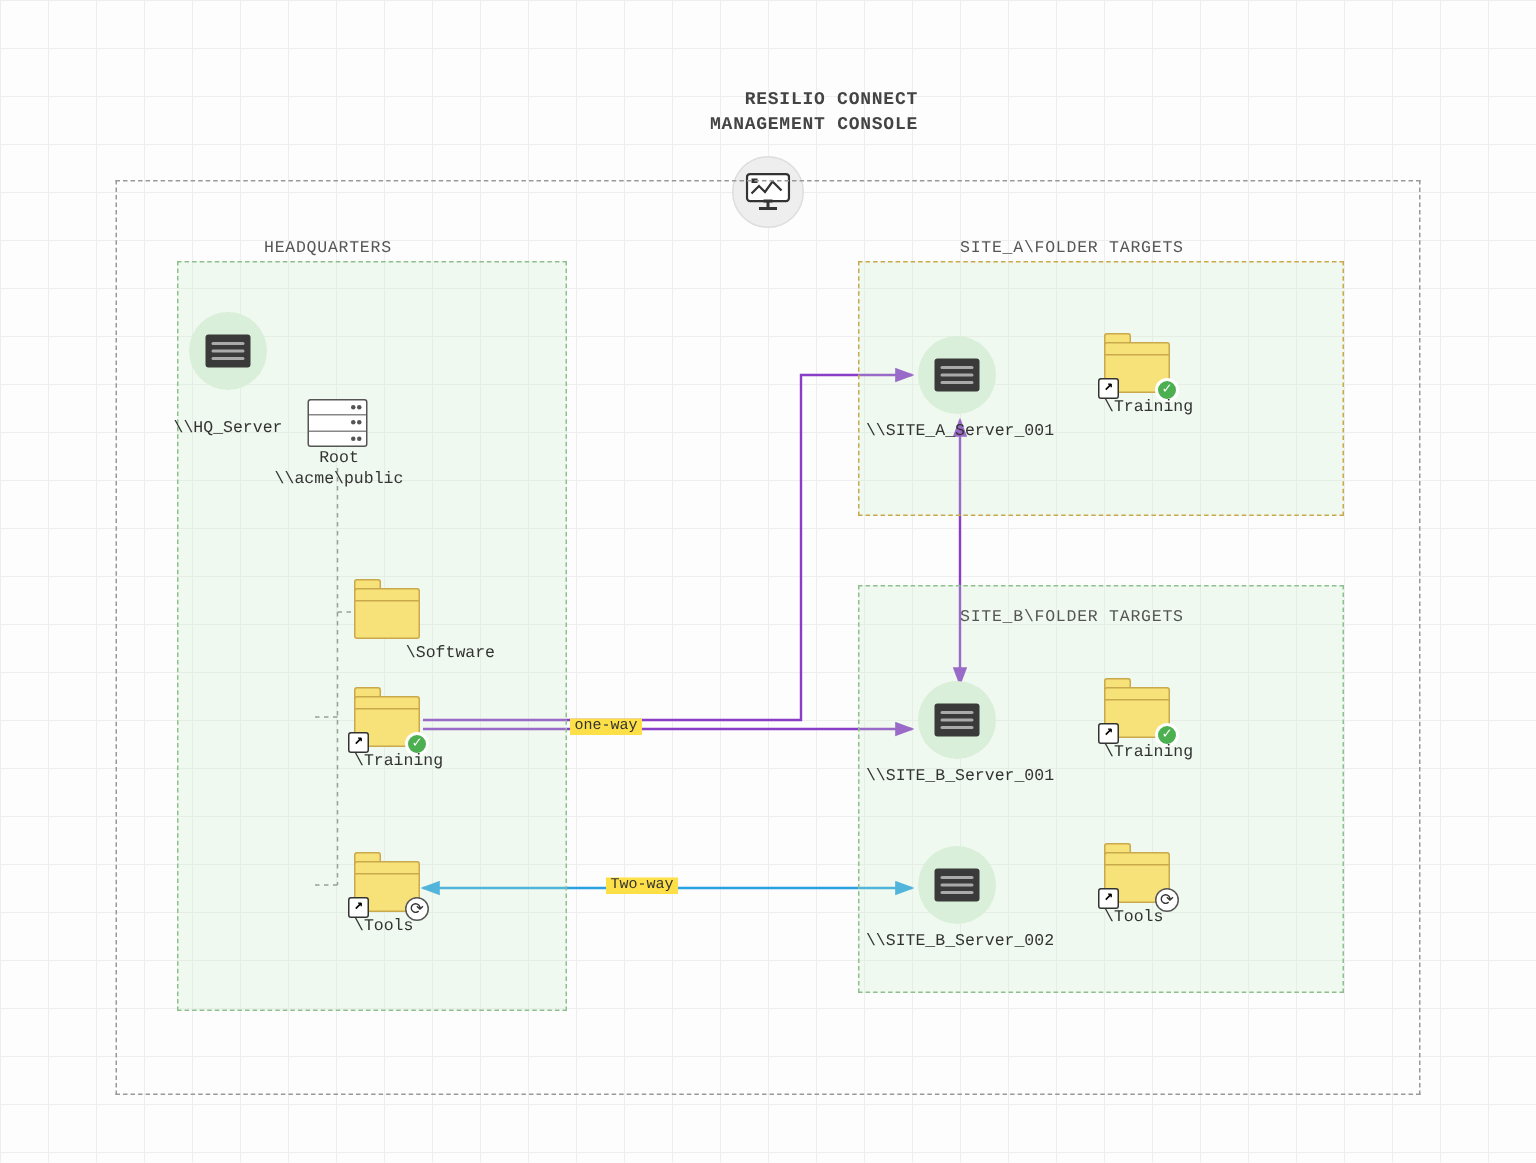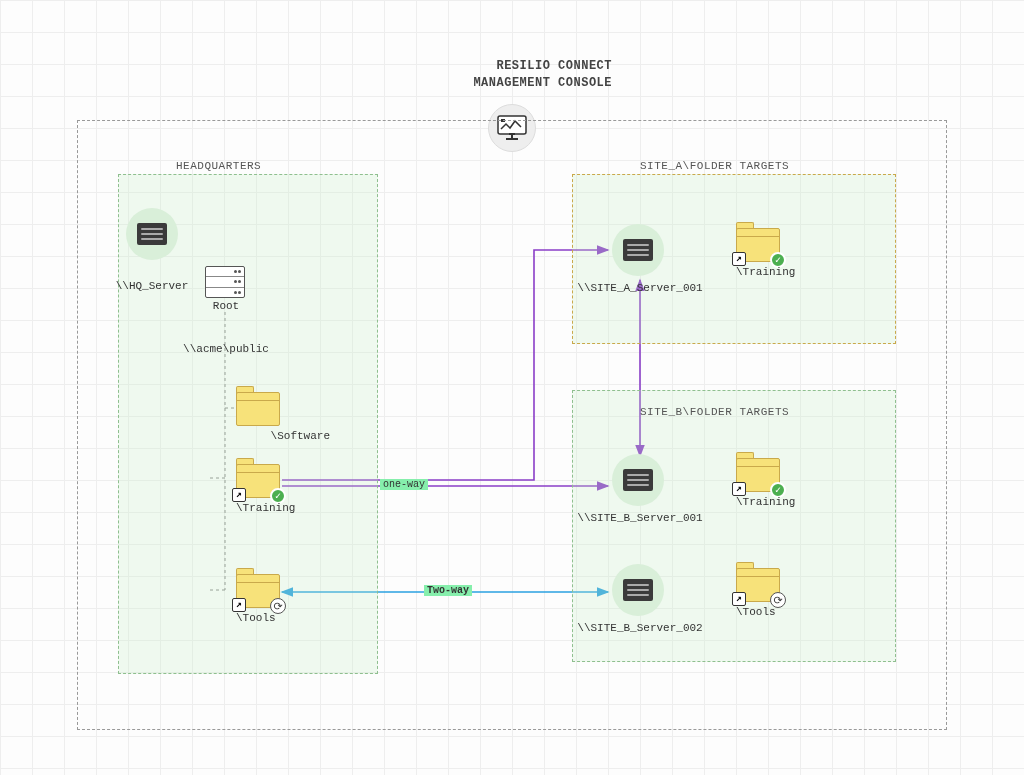--- a/index.html
+++ b/index.html
@@ -171,21 +171,21 @@
   svg.arrows {
     position: absolute;
     left: 0; top: 0;
     width: 1024px; height: 775px;
     pointer-events: none;
   }
   .arrow-label {
     position: absolute;
     font-size: 10px;
     color: #333;
-    background: #86efac;
+    background: #fde047;
     padding: 0 3px;
   }
 </style>
 </head>
 <body>
 
 <div class="console-title" style="left:412px; top:58px;">
   <span>RESILIO CONNECT</span><br>
   <span>MANAGEMENT CONSOLE</span>
 </div>
@@ -253,21 +253,21 @@
   <div class="slot">
       <span class="dot"></span>
       <span class="dot"></span>
     </div>
   <div class="slot">
       <span class="dot"></span>
       <span class="dot"></span>
     </div>
 </div>
 <div class="node-label" style="left:156px; top:300px; ">Root</div>
-<div class="node-label" style="left:156px; top:314px; text-align:center;margin-top:29px;">\\acme\public</div>
+<div class="node-label" style="left:156px; top:314px; text-align:center;">\\acme\public</div>
 
 <div class="folder-icon" style="left:236px; top:392px;">
   <div class="folder-tab"></div>
   <div class="folder-back"></div>
   <div class="folder-line"></div>
 </div>
 <div class="node-label" style="left:190px; top:430px; text-align:right; padding-left:46px;">\Software</div>
 
 <div class="folder-icon" style="left:236px; top:464px;">
   <div class="folder-tab"></div>
@@ -281,21 +281,21 @@
 <div class="folder-icon" style="left:236px; top:574px;">
   <div class="folder-tab"></div>
   <div class="folder-back"></div>
   <div class="folder-line"></div>
   <div class="shortcut-badge">↗</div>
   <div class="sync-badge">⟳</div>
 </div>
 <div class="node-label" style="left:190px; top:612px; text-align:left; padding-left:46px;">\Tools</div>
 
 <div class="arrow-label" style="left:380px; top:479px;">one-way</div>
-<div class="arrow-label" style="left:424px; top:585px;font-weight:bold;">Two-way</div>
+<div class="arrow-label" style="left:404px; top:585px;">Two-way</div>
 
 <div class="dashed-box site-a-box"></div>
 <div class="box-title" style="left:640px; top:160px;">SITE_A\FOLDER TARGETS</div>
 
 <div class="server-circle" style="left:612px; top:224px;">
   <div class="server-bars">
       <div></div>
       <div></div>
       <div></div>
     </div>

